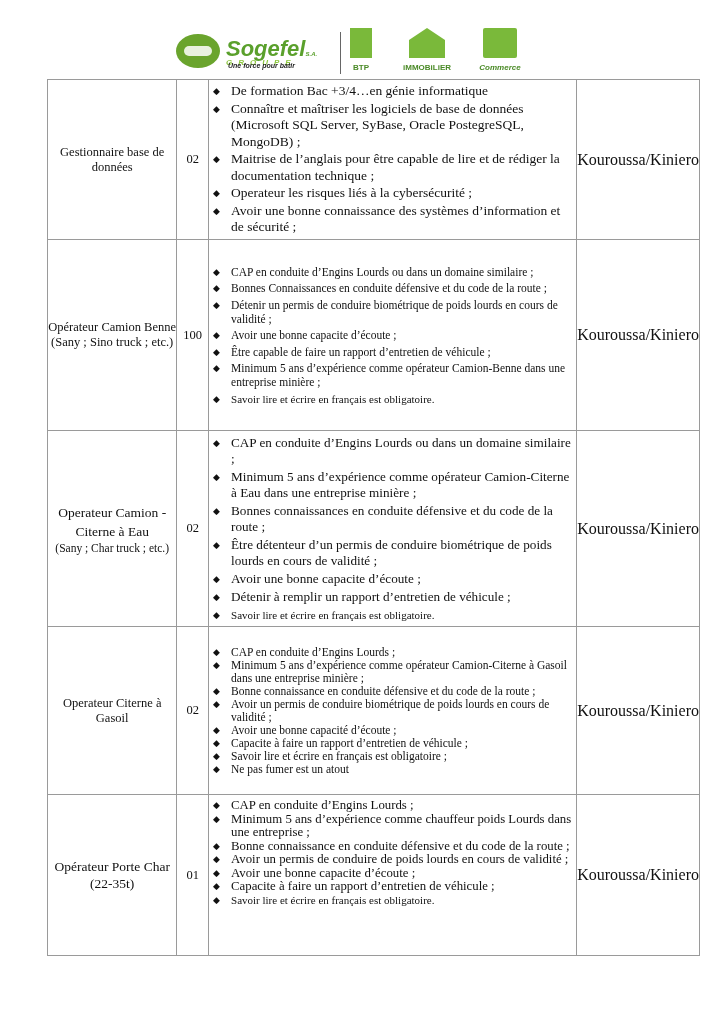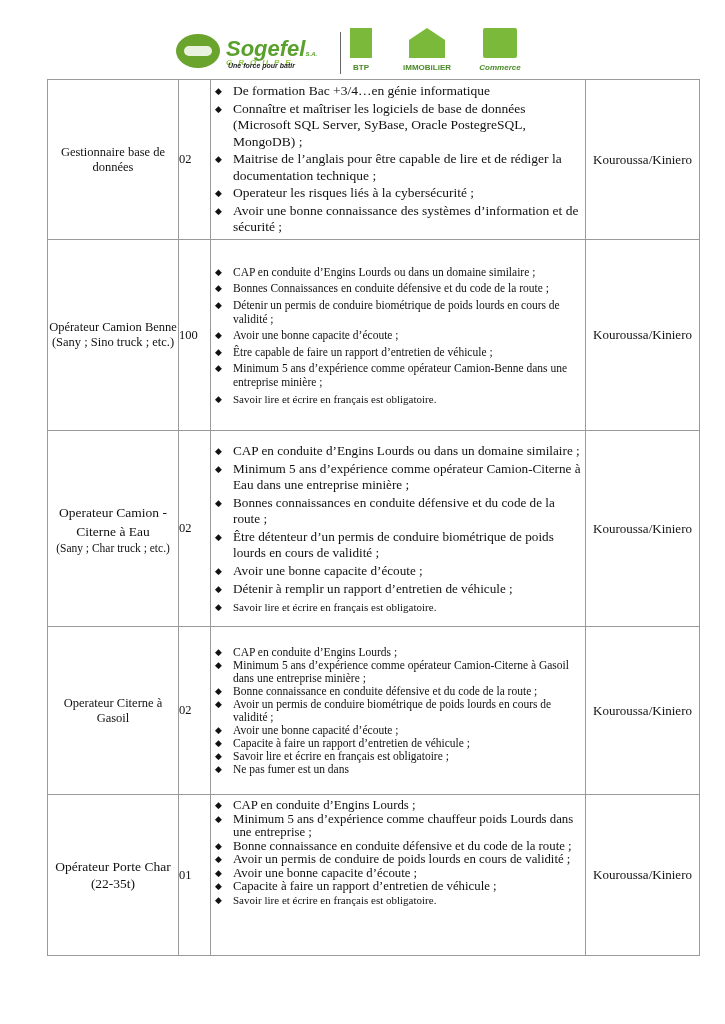--- a/index.html
+++ b/index.html
@@ -20,23 +20,23 @@
   .sub-imm{left:222px;width:70px;}
   .sub-imm .ico{width:36px;height:30px;clip-path:polygon(50% 0,100% 40%,100% 100%,0 100%,0 40%);}
   .sub-com{left:300px;width:60px;}
   .sub-com .ico{width:34px;height:30px;border-radius:2px;}
   .sub .lbl{color:#4a8a26;margin-top:5px;}
   .sub-com .lbl{font-style:italic;}
 
   table.jobs{position:absolute;left:47px;top:79px;border-collapse:collapse;width:653px;}
   table.jobs td{border:1.5px solid #9a9a9a;vertical-align:middle;padding:0;}
   td.title{width:130px;text-align:center;font-size:12.5px;line-height:15px;padding:0 6px;}
-  td.qty{width:31px;font-size:12.5px;}
+  td.qty{width:31px;text-align:center;font-size:12.5px;}
   td.req{width:374px;padding:0 4px 0 6px;}
-  td.loc{text-align:center;font-size:13px;}
+  td.loc{text-align:center;font-size:16px;}
   ul.req-list{list-style:none;margin:0;padding:0;}
   ul.req-list li{position:relative;padding-left:22px;}
   ul.req-list li .bullet{position:absolute;left:4px;top:0;font-size:9px;}
   .r1 li{font-size:13.5px;line-height:16.5px;margin:1px 0;}
   .r2 li{font-size:11.5px;line-height:14px;margin:2.5px 0;}
   .r3 li{font-size:13.2px;line-height:16px;margin:2px 0;}
   .r4 li{font-size:11.5px;line-height:13px;margin:0;}
   .r5 li{font-size:12.8px;line-height:13.5px;margin:0;}
   .li-small{font-size:11px !important;}
 </style>
@@ -121,21 +121,21 @@
     <td class="qty">02</td>
     <td class="req">
       <ul class="req-list r4">
             <li><span class="bullet">◆</span><span>CAP en conduite d’Engins Lourds ;</span></li>
             <li><span class="bullet">◆</span><span>Minimum 5 ans d’expérience comme opérateur Camion-Citerne à Gasoil dans une entreprise minière ;</span></li>
             <li><span class="bullet">◆</span><span>Bonne connaissance en conduite défensive et du code de la route ;</span></li>
             <li><span class="bullet">◆</span><span>Avoir un permis de conduire biométrique de poids lourds en cours de validité ;</span></li>
             <li><span class="bullet">◆</span><span>Avoir une bonne capacité d’écoute ;</span></li>
             <li><span class="bullet">◆</span><span>Capacite à faire un rapport d’entretien de véhicule ;</span></li>
             <li><span class="bullet">◆</span><span>Savoir lire et écrire en français est obligatoire ;</span></li>
-            <li><span class="bullet">◆</span><span>Ne pas fumer est un dans</span></li>
+            <li><span class="bullet">◆</span><span>Ne pas fumer est un atout</span></li>
           </ul>
     </td>
     <td class="loc">Kouroussa/Kiniero</td>
   </tr>
   <tr style="height:161px">
     <td class="title" style="font-size:13.5px;line-height:17px">Opérateur Porte Char (22-35t)</td>
     <td class="qty">01</td>
     <td class="req" style="vertical-align:top;padding-top:4px">
       <ul class="req-list r5">
             <li><span class="bullet">◆</span><span>CAP en conduite d’Engins Lourds ;</span></li>

